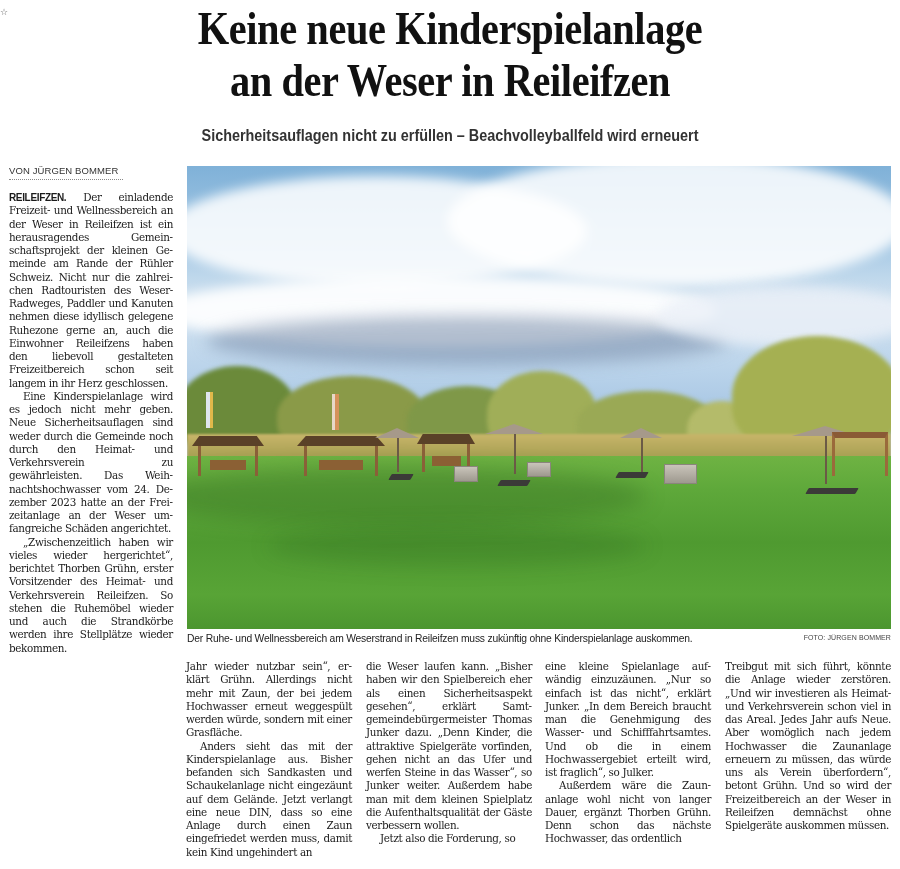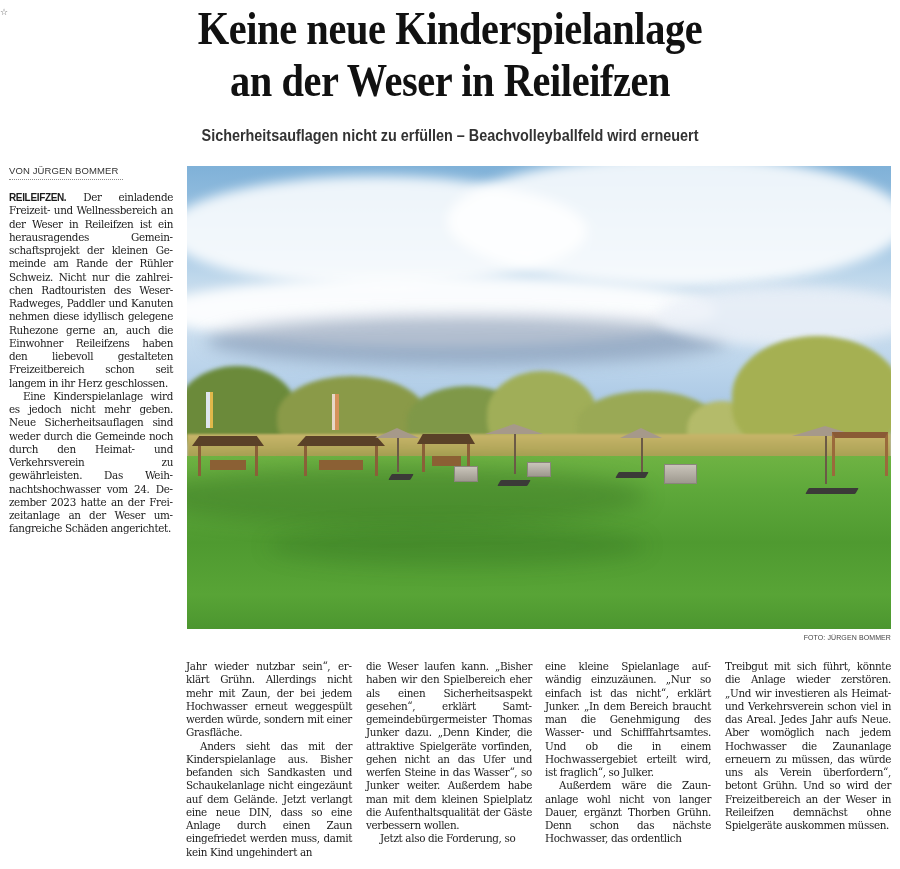--- a/index.html
+++ b/index.html
@@ -108,20 +108,21 @@
     <span>an der Weser in Reileifzen</span>
   </h1>
   <h2 class="subheadline">Sicherheitsauflagen nicht zu erfüllen – Beachvolleyballfeld wird erneuert</h2>
 </header>
 
 <div class="byline">VON JÜRGEN BOMMER</div>
 
 <div class="col col-1">
   <p class="cont"><span class="dateline">REILEIFZEN.</span><span> Der einladende Freizeit- und Wellnessbereich an der Weser in Reileifzen ist ein herausragendes Gemein­schaftsprojekt der kleinen Ge­meinde am Rande der Rühler Schweiz. Nicht nur die zahlrei­chen Radtouristen des Weser-Radweges, Paddler und Kanu­ten nehmen diese idyllisch ge­legene Ruhezone gerne an, auch die Einwohner Reileif­zens haben den liebevoll ge­stalteten Freizeitbereich schon seit langem in ihr Herz ge­schlossen.</span></p>
   <p>Eine Kinderspielanlage wird es jedoch nicht mehr ge­ben. Neue Sicherheitsaufla­gen sind weder durch die Ge­meinde noch durch den Hei­mat- und Verkehrsverein zu gewährleisten. Das Weih­nachtshochwasser vom 24. De­zember 2023 hatte an der Frei­zeitanlage an der Weser um­fangreiche Schäden angerich­tet.</p>
+  <p>„Zwischenzeitlich haben wir vieles wieder hergerich­tet“, berichtet Thorben Grühn, erster Vorsitzender des Hei­mat- und Verkehrsverein Rei­leifzen. So stehen die Ruhemö­bel wieder und auch die Strandkörbe werden ihre Stell­plätze wieder bekommen.</p>
 </div>
 
 <figure>
   <div class="photo" title="Ruhe- und Wellnessbereich am Weserstrand mit Hütten, Sonnenschirmen, Liegen und Strandkörben auf einer Wiese">
 
     <div class="sky-cloud" style="left:-20px;top:10px;width:420px;height:110px;"></div>
     <div class="sky-cloud" style="left:260px;top:-10px;width:460px;height:130px;"></div>
     <div class="sky-cloud" style="left:-30px;top:110px;width:560px;height:70px;background:rgba(255,255,255,0.9);"></div>
     <div class="cloud-dark" style="left:20px;top:150px;width:520px;height:50px;"></div>
     <div class="sky-cloud" style="left:470px;top:120px;width:260px;height:60px;background:rgba(235,240,248,0.8);"></div>
@@ -181,20 +182,21 @@
     <div class="basket" style="left:267px;top:300px;width:24px;height:16px;"></div>
     <div class="basket" style="left:340px;top:296px;width:24px;height:15px;"></div>
     <div class="basket" style="left:477px;top:298px;width:33px;height:20px;"></div>
 
     <div class="lounger" style="left:203px;top:308px;width:22px;"></div>
     <div class="lounger" style="left:312px;top:314px;width:30px;"></div>
     <div class="lounger" style="left:430px;top:306px;width:30px;"></div>
     <div class="lounger" style="left:620px;top:322px;width:50px;"></div>
   </div>
   <figcaption class="caption">
+    <span>Der Ruhe- und Wellnessbereich am Weserstrand in Reileifzen muss zukünftig ohne Kinderspielanlage auskommen.</span>
     <span class="credit">FOTO: JÜRGEN BOMMER</span>
   </figcaption>
 </figure>
 
 <div class="col col-2">
   <p class="cont">Jahr wieder nutzbar sein“, er­klärt Grühn. Allerdings nicht mehr mit Zaun, der bei jedem Hochwasser erneut wegge­spült werden würde, sondern mit einer Grasfläche.</p>
   <p>Anders sieht das mit der Kinderspielanlage aus. Bisher befanden sich Sandkasten und Schaukelanlage nicht einge­zäunt auf dem Gelände. Jetzt verlangt eine neue DIN, dass so eine Anlage durch einen Zaun eingefriedet werden muss, da­mit kein Kind ungehindert an</p>
 </div>
 
 <div class="col col-3">

